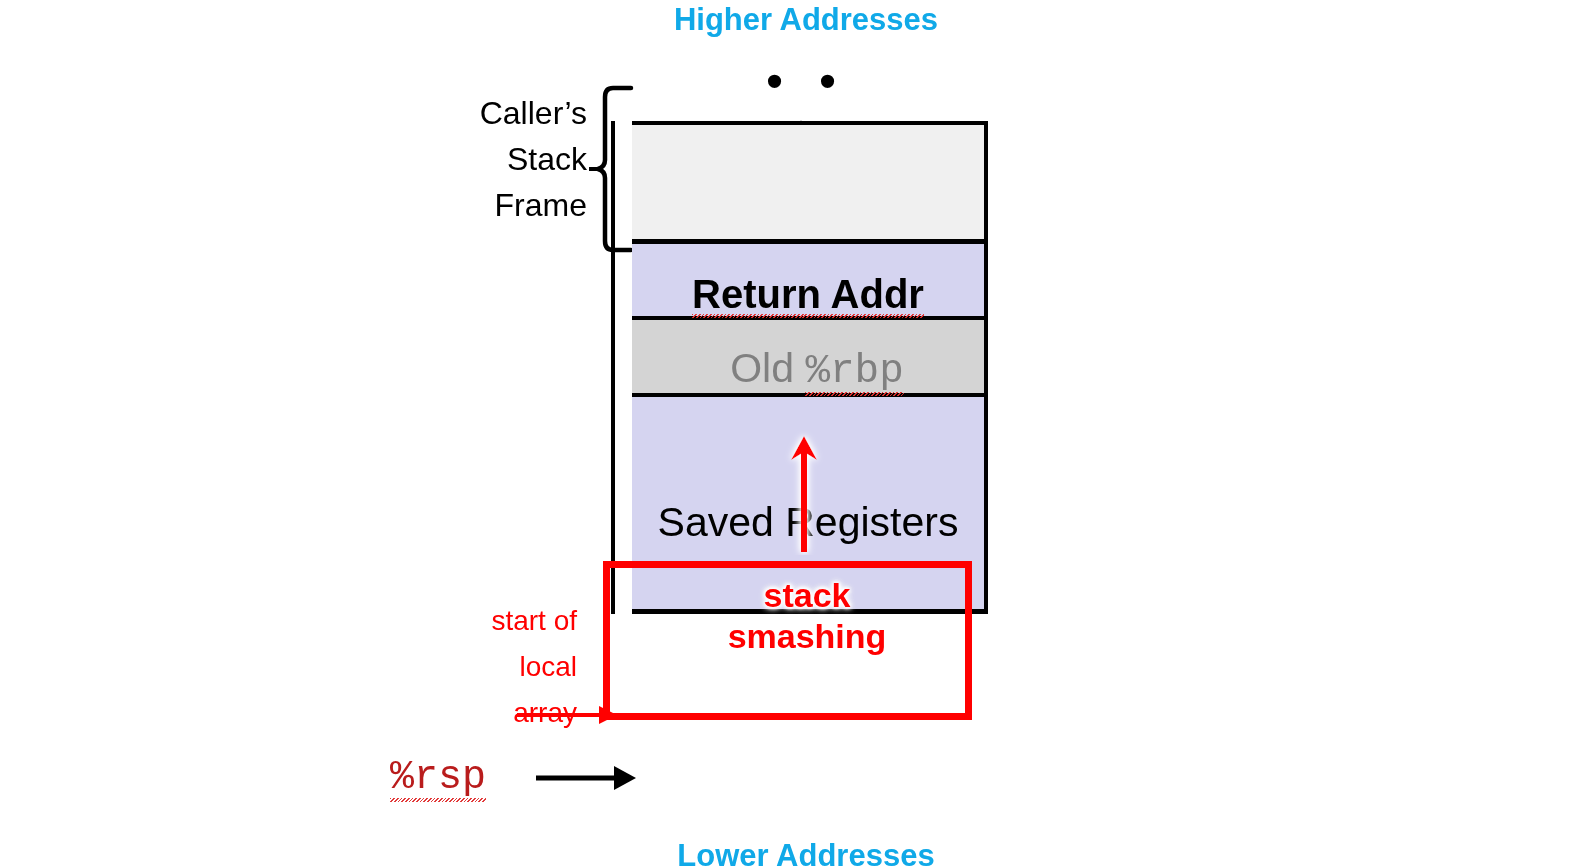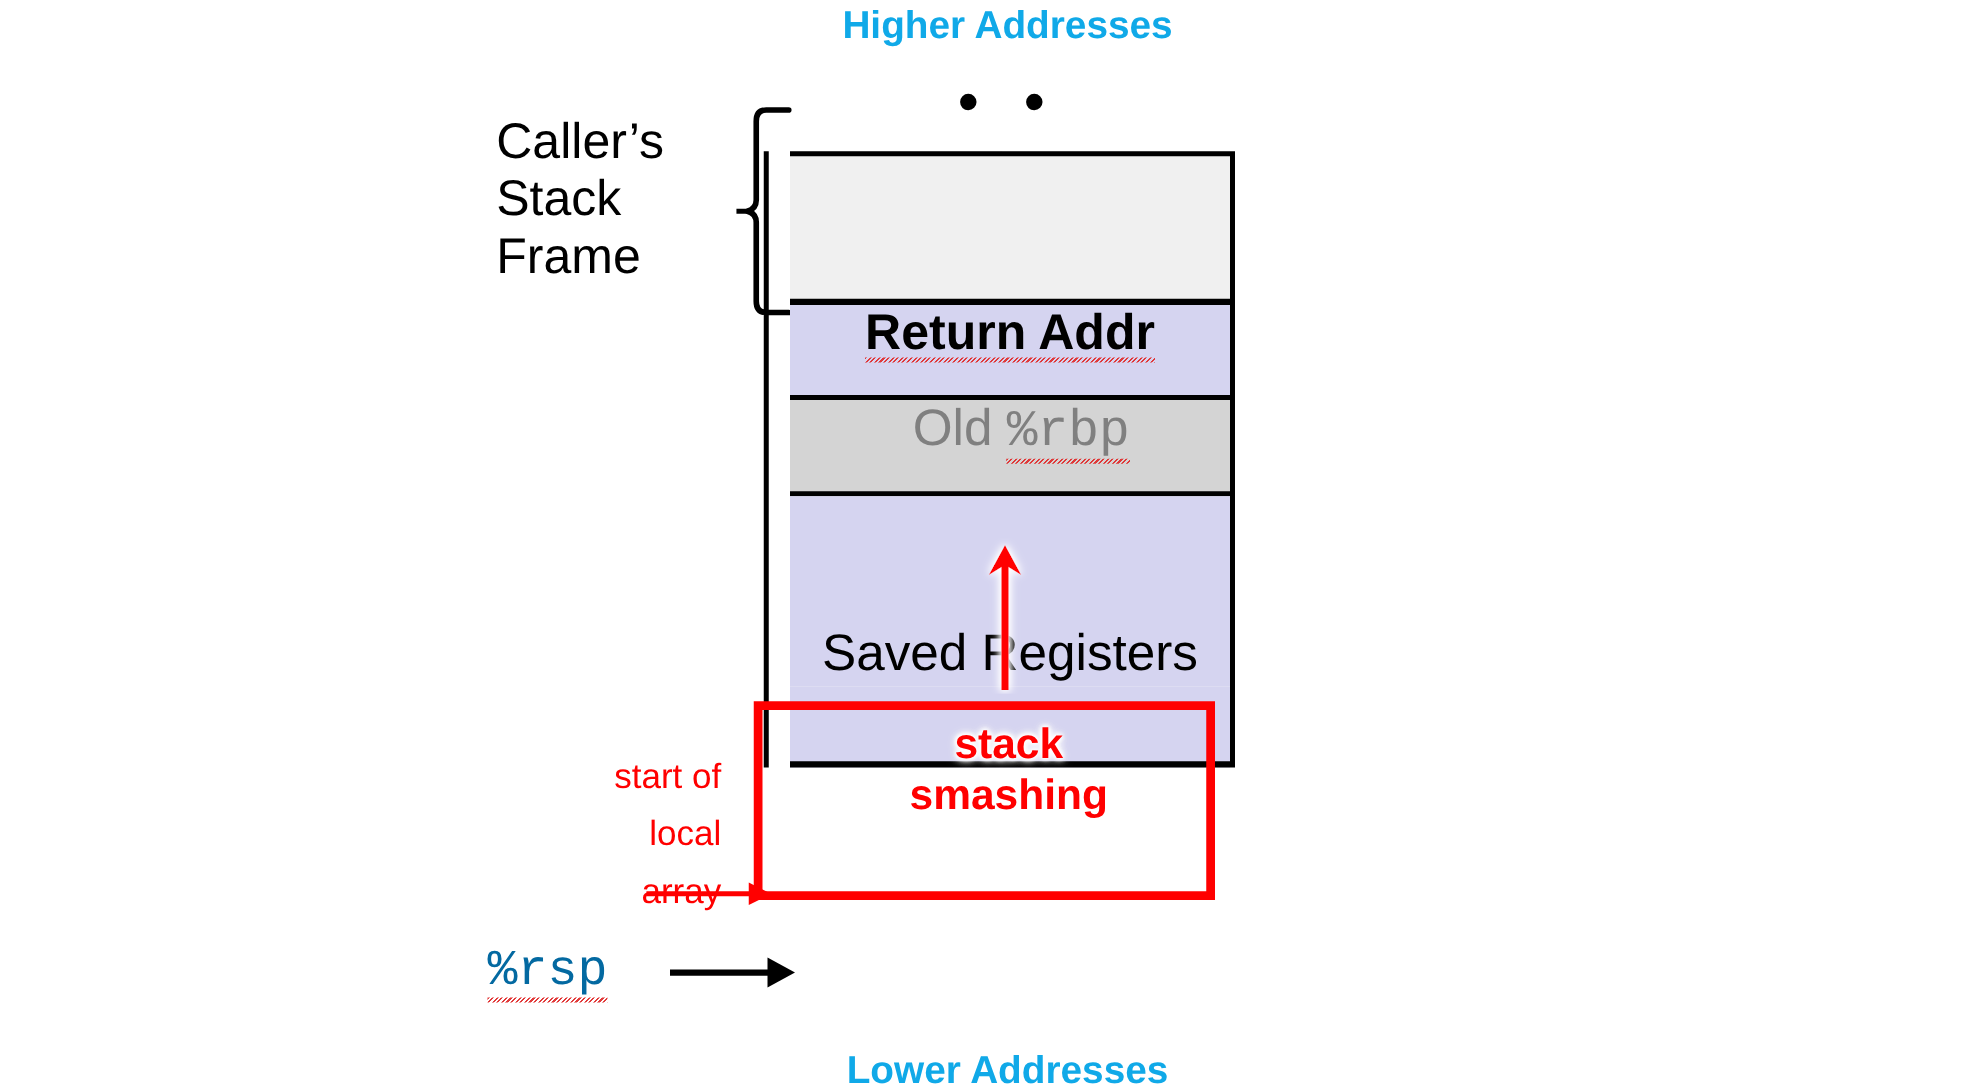--- a/index.html
+++ b/index.html
@@ -39,41 +39,42 @@
     font-size: 46px;
     font-weight: bold;
     line-height: 46px;
     color: #000000;
     letter-spacing: 12px;
   }
 
   
   #callers-label {
     left: 380px; top: 90px; width: 190px;
-    font-size: 40px;
+    text-align: right;
+    font-size: 32px;
     line-height: 46px;
     color: #000000;
     white-space: pre-line;
   }
   #callers-brace { left: 572px; top: 84px; }
 
   
   #stack-column {
     left: 611px; top: 121px;
     width: 352px;
     border-left: 4px solid #000;
     border-right: 4px solid #000;
     box-sizing: content-box;
   }
   .stack-row {
     position: relative;
     width: 352px;
     box-sizing: border-box;
     display: flex;
-    align-items: flex-start;
+    align-items: flex-end;
     justify-content: center;
     text-align: center;
   }
   #row-callers-frame {
     height: 123px;
     background: #f0f0f0;
     border-top: 4px solid #000;
     border-bottom: 5px solid #000;
   }
   #row-return-addr {
@@ -179,21 +180,21 @@
     white-space: pre-line;
   }
   #start-array-arrow { left: 500px; top: 700px; }
 
   
   #rsp-label {
     left: 390px; top: 756px;
     font-family: "Liberation Mono", monospace;
     font-size: 40px;
     line-height: 44px;
-    color: #0369a1;
+    color: #b91c1c;
     white-space: nowrap;
     position: absolute;
   }
   #rsp-arrow { left: 519px; top: 763px; }
 </style>
 </head>
 <body>
 
 <div class="abs addr-caption" id="higher-addresses">Higher Addresses</div>
 

